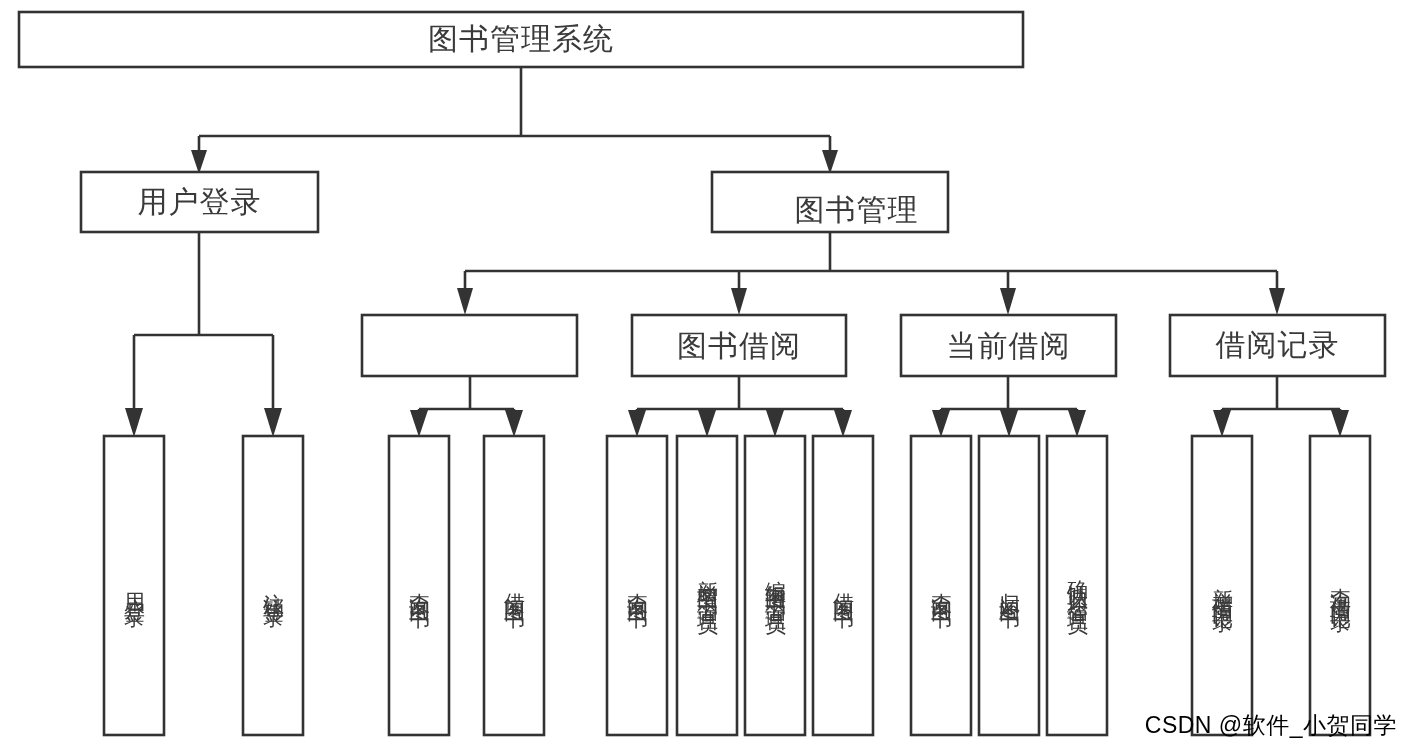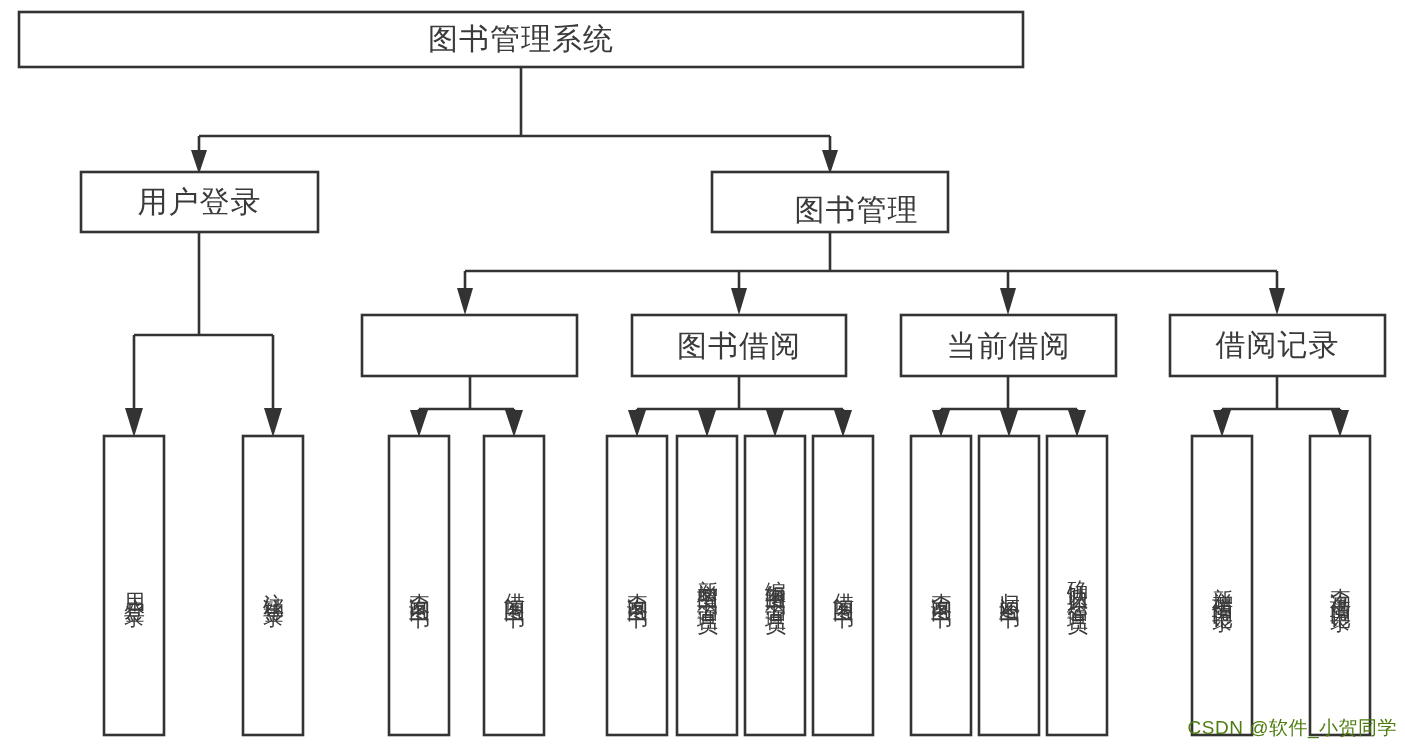--- a/index.html
+++ b/index.html
@@ -71,22 +71,22 @@
     font-size: 30px;
     color: #3a3a3a;
     white-space: nowrap;
     letter-spacing: 1px;
   }
   #watermark {
     position: absolute;
     right: 8px;
     bottom: 6px;
     font-family: "Liberation Sans", "DejaVu Sans", sans-serif;
-    font-size: 19px;
-    color: #4d7c0f;
+    font-size: 23px;
+    color: #000000;
     letter-spacing: 0.5px;
     white-space: nowrap;
     pointer-events: none;
   }
 </style>
 </head>
 <body>
 
 <div id="diagram-root">
 

